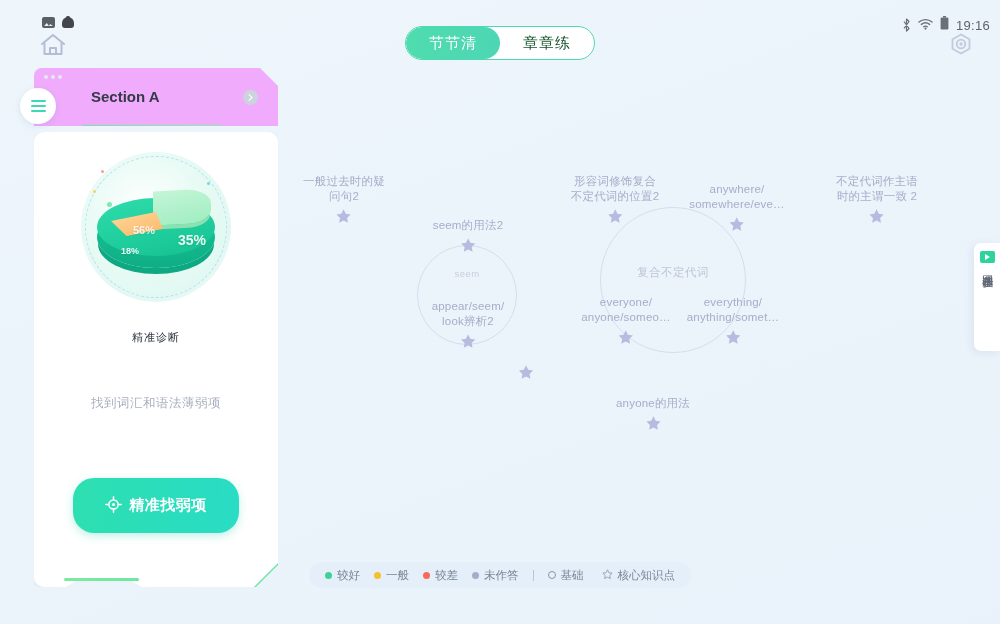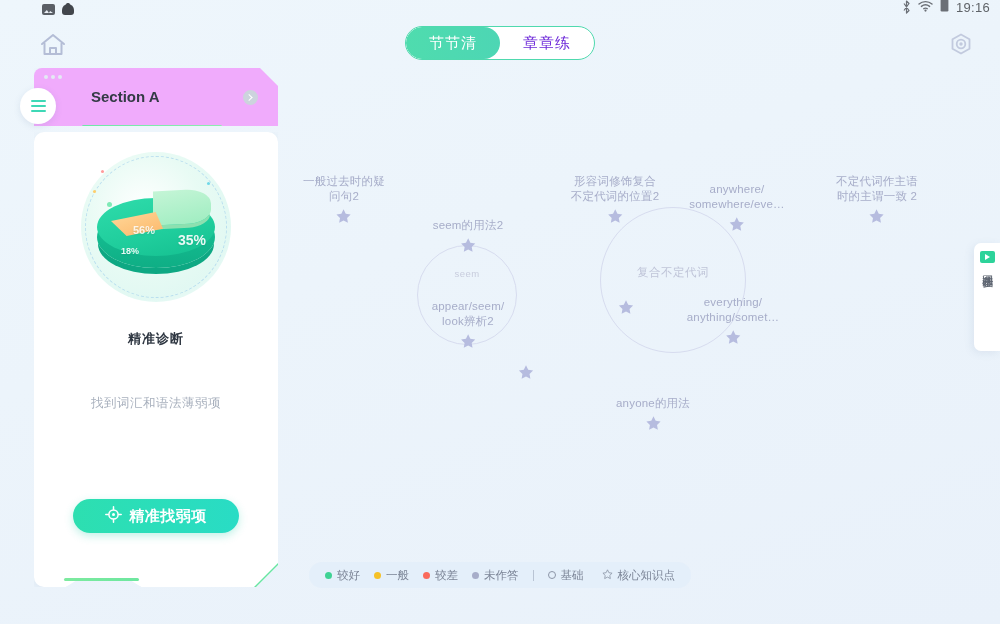--- a/index.html
+++ b/index.html
@@ -9,22 +9,22 @@
     font-family: "Liberation Sans", "DejaVu Sans", sans-serif;
   }
   body {
     background: linear-gradient(160deg, #eef6fc 0%, #ecf4fb 40%, #e9f1fa 100%);
     position: relative;
   }
 
   
   .statusbar {
     position: absolute; top: 0; left: 0; right: 0; height: 22px;
-    display: flex; align-items: flex-end; justify-content: space-between;
-    padding: 6px 10px;
+    display: flex; align-items: flex-start; justify-content: space-between;
+    padding: 16px 10px;
     margin-left: 32px;
   }
   .sb-left { display: flex; align-items: center; gap: 7px; }
   .sb-right { display: flex; align-items: center; gap: 7px; }
   .sb-time { font-size: 13px; color: #5f6368; letter-spacing: .3px; }
   .ico-screenshot {
     width: 13px; height: 11px; background: #5a5f66; border-radius: 2px;
     position: relative;
   }
   .ico-screenshot::after {
@@ -70,21 +70,21 @@
     position: absolute; left: 50%; transform: translateX(-50%);
     top: 26px;
     width: 190px; height: 34px;
     border: 1.5px solid #4fd9ae;
     border-radius: 17px;
     background: #ffffff;
     display: flex; overflow: hidden;
   }
   .tab {
     flex: 1; display: flex; align-items: center; justify-content: center;
-    font-size: 15px; color: #6d28d9; cursor: pointer; user-select: none;
+    font-size: 15px; color: #14532d; cursor: pointer; user-select: none;
     letter-spacing: 1px;
   }
   .tab.active {
     background: linear-gradient(90deg, #4fdcae, #4dd6b4);
     color: #ffffff;
     border-radius: 17px;
   }
 
   
   .left-panel {
@@ -217,33 +217,33 @@
   }
   .pie-lbl { position: absolute; font-weight: bold; color: #ffffff;
              text-shadow: 0 1px 2px rgba(40,120,100,0.25); }
   .pie-lbl.p56 { left: 36px; top: 34px; font-size: 11px; opacity: .82; }
   .pie-lbl.p35 { left: 81px; top: 42px; font-size: 14px; opacity: .9; }
   .pie-lbl.p18 { left: 24px; top: 56px; font-size: 9px; opacity: .9; }
   .dotfleck { position: absolute; border-radius: 50%; }
 
   .diag-title {
     position: absolute; left: 0; right: 0; top: 198px;
-    text-align: center; font-size: 13px; font-weight: bold; color: #2f3742;
+    text-align: center; font-size: 11px; font-weight: normal; color: #2f3742;
     letter-spacing: 1px;
   }
   .diag-sub {
     position: absolute; left: 0; right: 0; top: 230px;
     text-align: center; font-size: 12.5px; color: #a8b0bd;
     letter-spacing: .5px;
     margin-top: 33px;
   }
   .cta-btn {
     position: absolute; left: 50%; transform: translateX(-50%);
     bottom: 54px;
-    width: 166px; height: 34px;
+    width: 166px; height: 55px;
     border-radius: 21px;
     background: linear-gradient(95deg, #2ddfb0, #29dcc5);
     color: #ffffff; font-size: 15px; font-weight: bold;
     display: flex; align-items: center; justify-content: center; gap: 7px;
     cursor: pointer; border: none;
     box-shadow: 0 3px 9px rgba(45,210,175,0.3);
     letter-spacing: .5px;
     margin-top: 48px;
   }
 
@@ -452,21 +452,22 @@
             <path d="M12 1.8 L15.1 8.1 L22 9.1 L17 14 L18.2 20.9 L12 17.6 L5.8 20.9 L7 14 L2 9.1 L8.9 8.1 Z" fill="#b6bcdf"></path>
           </svg></span></div>
       <div class="node" style="left: 330px; top: 34px;"><div class="node-label">形容词修饰复合
 不定代词的位置2</div><span><svg class="star" viewBox="0 0 24 24">
             <path d="M12 1.8 L15.1 8.1 L22 9.1 L17 14 L18.2 20.9 L12 17.6 L5.8 20.9 L7 14 L2 9.1 L8.9 8.1 Z" fill="#b6bcdf"></path>
           </svg></span></div>
       <div class="node" style="left: 452px; top: 42px;"><div class="node-label">anywhere/
 somewhere/eve…</div><span><svg class="star" viewBox="0 0 24 24">
             <path d="M12 1.8 L15.1 8.1 L22 9.1 L17 14 L18.2 20.9 L12 17.6 L5.8 20.9 L7 14 L2 9.1 L8.9 8.1 Z" fill="#b6bcdf"></path>
           </svg></span></div>
-      <div class="node" style="left: 341px; top: 155px;"><span><svg class="star" viewBox="0 0 24 24">
+      <div class="node" style="left: 341px; top: 155px;"><div class="node-label">everyone/
+anyone/someo…</div><span><svg class="star" viewBox="0 0 24 24">
             <path d="M12 1.8 L15.1 8.1 L22 9.1 L17 14 L18.2 20.9 L12 17.6 L5.8 20.9 L7 14 L2 9.1 L8.9 8.1 Z" fill="#b6bcdf"></path>
           </svg></span></div>
       <div class="node" style="left: 448px; top: 155px;"><div class="node-label">everything/
 anything/somet…</div><span><svg class="star" viewBox="0 0 24 24">
             <path d="M12 1.8 L15.1 8.1 L22 9.1 L17 14 L18.2 20.9 L12 17.6 L5.8 20.9 L7 14 L2 9.1 L8.9 8.1 Z" fill="#b6bcdf"></path>
           </svg></span></div>
       <div class="node" style="left: 368px; top: 256px;"><div class="node-label">anyone的用法</div><span><svg class="star" viewBox="0 0 24 24">
             <path d="M12 1.8 L15.1 8.1 L22 9.1 L17 14 L18.2 20.9 L12 17.6 L5.8 20.9 L7 14 L2 9.1 L8.9 8.1 Z" fill="#b6bcdf"></path>
           </svg></span></div>
       <div class="node" style="left: 592px; top: 34px;"><div class="node-label">不定代词作主语

